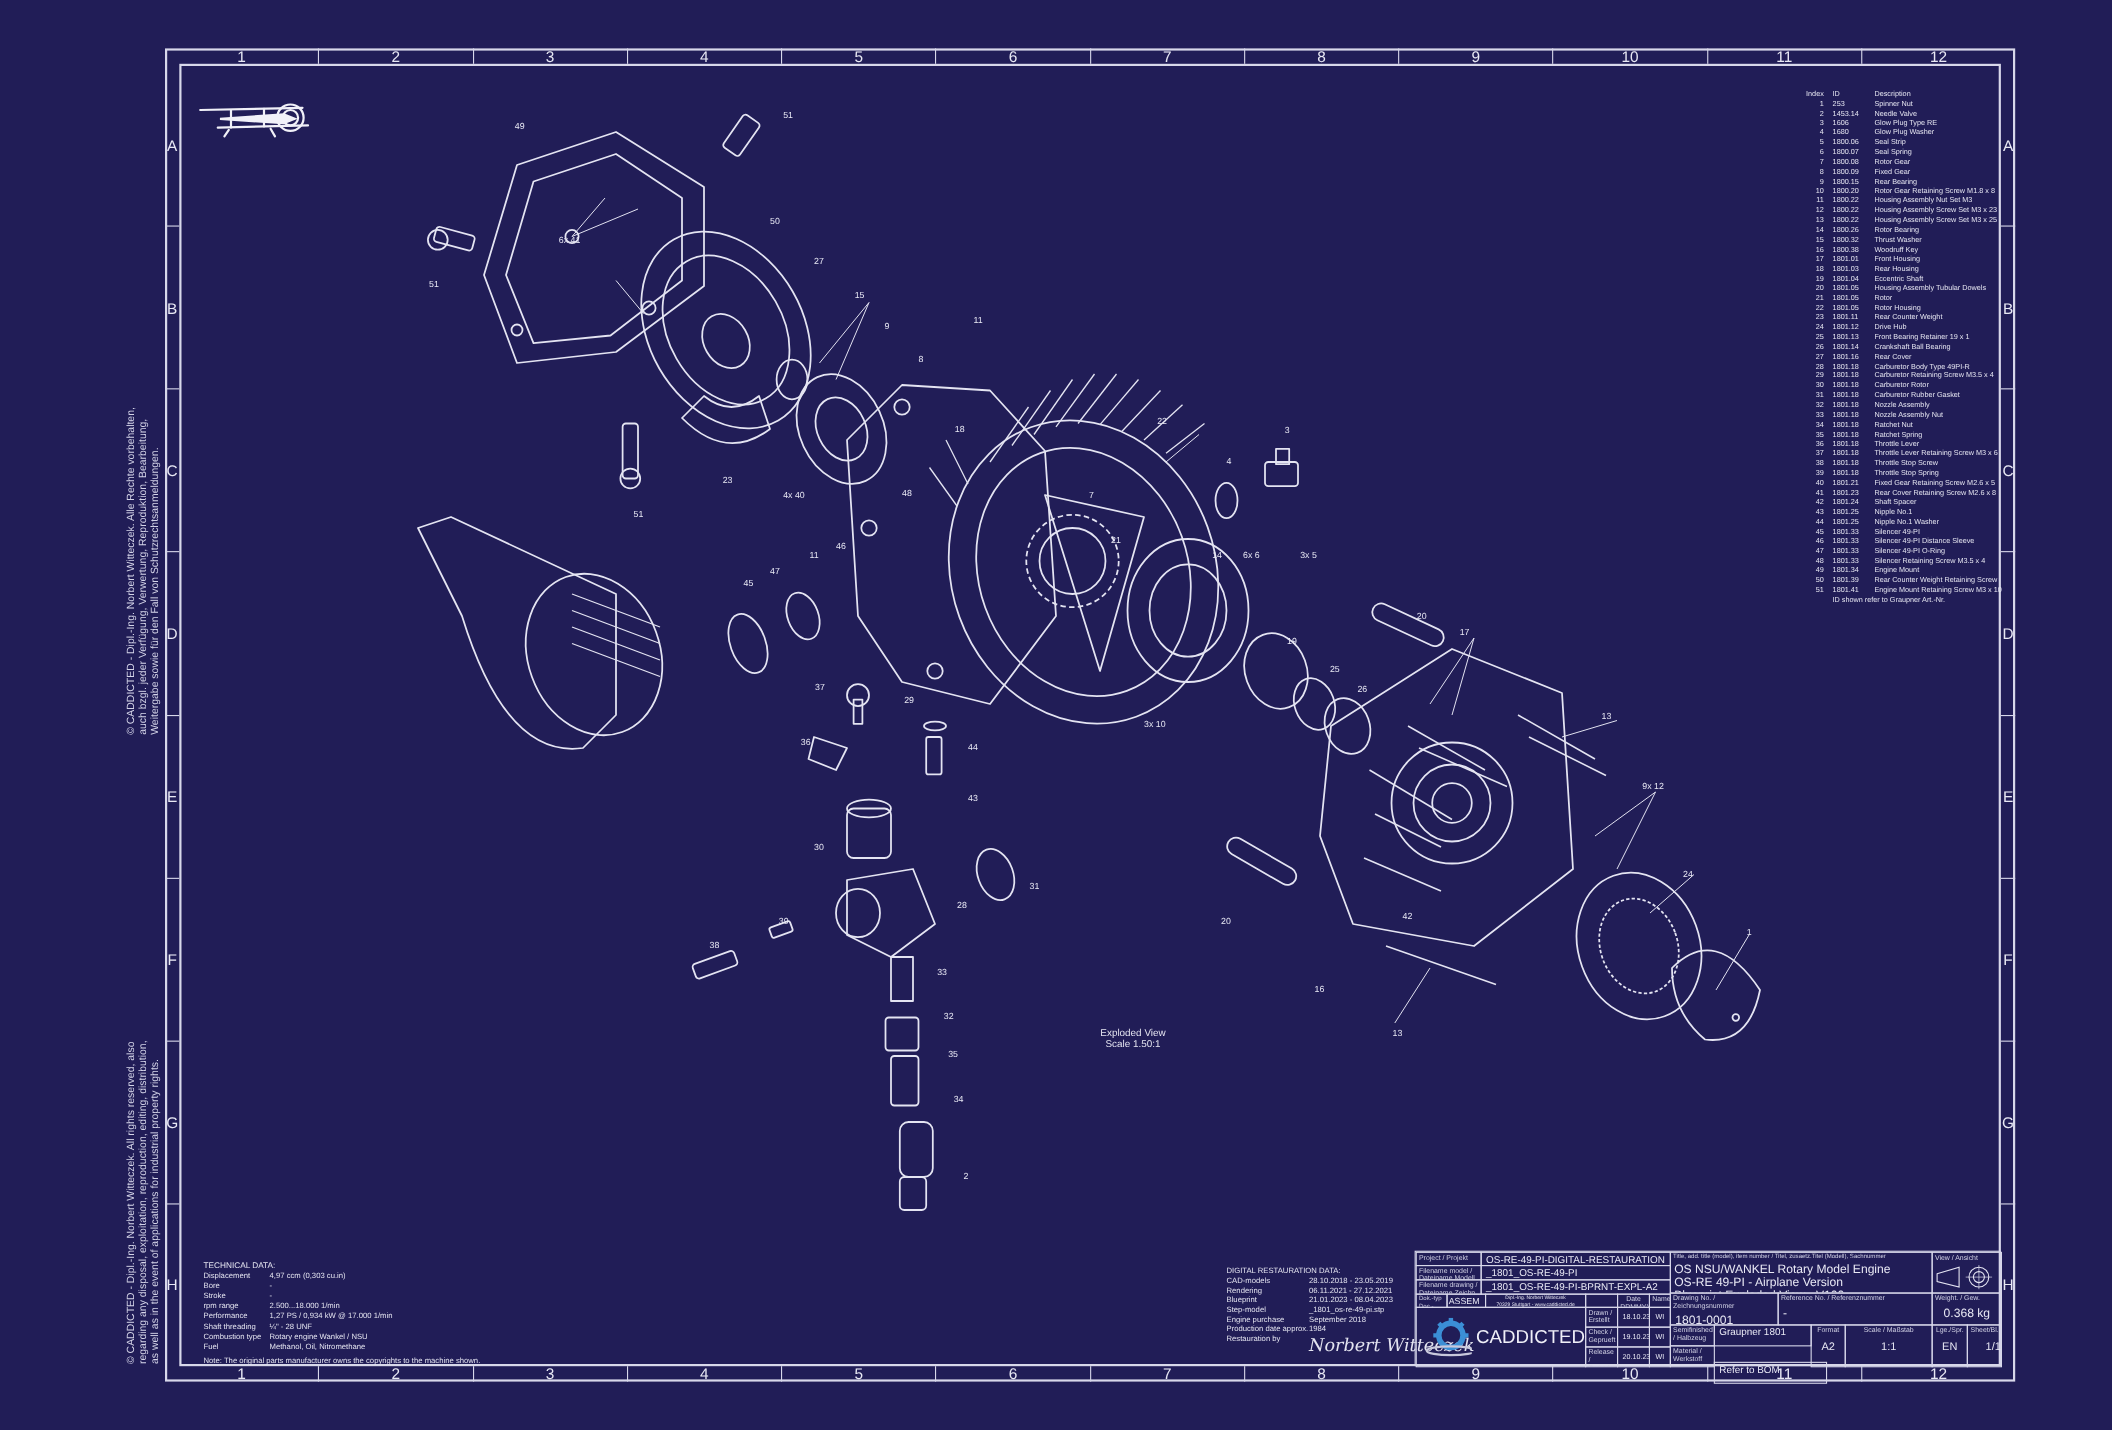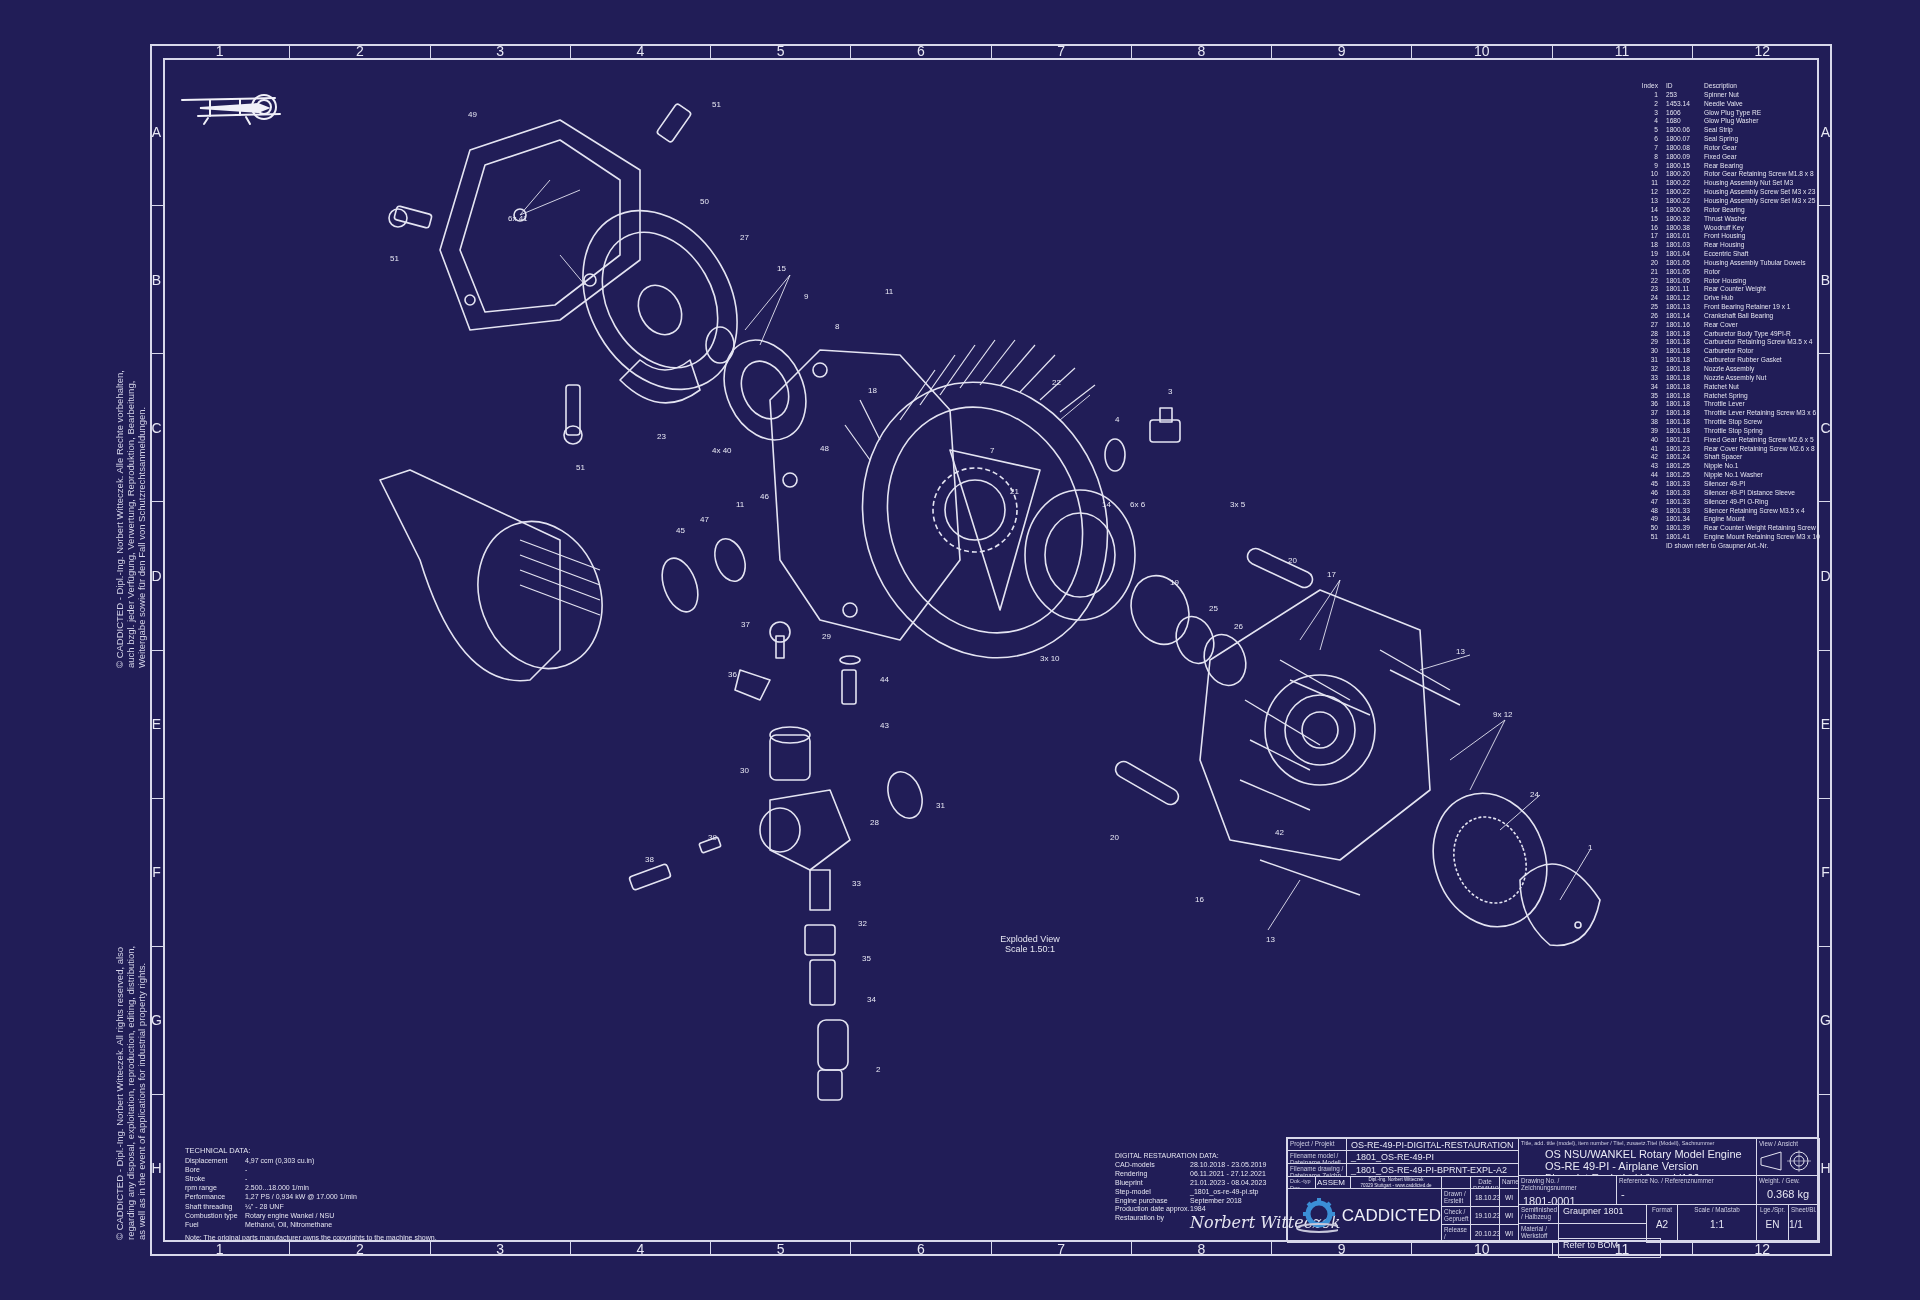--- a/index.html
+++ b/index.html
@@ -40,21 +40,21 @@
   .dig { left:1115px; top:1152px; font-size:7px; line-height:8.9px; color:#e4e4f0; }
   .dig .row { display:flex; } .dig .k { width:75px; }
   .signature { font-family:"DejaVu Serif", serif; font-style:italic; font-size:16px; margin-left:75px; margin-top:-4px; }
 
   .caption { left:990px; top:934px; text-align:center; font-size:9px; line-height:10px; color:#e4e4f0; width:80px; }
 
   .tb { left:1286px; top:1137px; width:533px; height:105px; border:1px solid #d8d8ea; box-sizing:border-box; font-size:7px; }
   .tb .c { position:absolute; border:1px solid #d8d8ea; box-sizing:border-box; overflow:hidden; }
   .tb .lbl { font-size:6.3px; line-height:7px; color:#d0d0e4; padding:1px 2px; }
   .tb .val { font-size:9px; padding:1px 4px; }
-  .tb .big { font-size:11px; line-height:12px; padding:0 3px;margin-left:23px; }
+  .tb .big { font-size:11px; line-height:12px; padding:0 3px; }
 
   .callout { font-size:8px; color:#e8e8f4; position:absolute; }
   svg.drawing { position:absolute; left:0; top:0; }
 </style>
 </head>
 <body>
 
 <div class="abs outer-frame"></div>
 <div class="abs inner-frame"></div>
 
@@ -290,21 +290,21 @@
     <div class="callout" style="left: 1052px; top: 378px;">22</div>
     <div class="callout" style="left: 1168px; top: 387px;">3</div>
     <div class="callout" style="left: 657px; top: 432px;">23</div>
     <div class="callout" style="left: 712px; top: 446px;">4x 40</div>
     <div class="callout" style="left: 576px; top: 463px;">51</div>
     <div class="callout" style="left: 1115px; top: 415px;">4</div>
     <div class="callout" style="left: 820px; top: 444px;">48</div>
     <div class="callout" style="left: 990px; top: 446px;">7</div>
     <div class="callout" style="left: 1010px; top: 487px;">21</div>
     <div class="callout" style="left: 1130px; top: 500px;">6x 6</div>
-    <div class="callout" style="left: 1182px; top: 500px; margin-left: 48px;">3x 5</div>
+    <div class="callout" style="left: 1182px; top: 500px;">3x 5</div>
     <div class="callout" style="left: 736px; top: 500px;">11</div>
     <div class="callout" style="left: 760px; top: 492px;">46</div>
     <div class="callout" style="left: 1102px; top: 500px;">14</div>
     <div class="callout" style="left: 700px; top: 515px;">47</div>
     <div class="callout" style="left: 676px; top: 526px;">45</div>
     <div class="callout" style="left: 1288px; top: 556px;">20</div>
     <div class="callout" style="left: 1327px; top: 570px;">17</div>
     <div class="callout" style="left: 1170px; top: 578px;">19</div>
     <div class="callout" style="left: 741px; top: 620px;">37</div>
     <div class="callout" style="left: 1209px; top: 604px;">25</div>
@@ -809,17 +809,17 @@
     <div style="font-size:10px;padding-top:5px">A2</div>
   </div>
   <div class="c" style="left:390px;top:66px;width:80px;height:39px;text-align:center">
     <div class="lbl">Scale / Maßstab</div>
     <div style="font-size:10px;padding-top:5px">1:1</div>
   </div>
   <div class="c" style="left:469px;top:66px;width:33px;height:39px;text-align:center">
     <div class="lbl">Lge./Spr.</div>
     <div style="font-size:10px;padding-top:5px">EN</div>
   </div>
-  <div class="c" style="left:501px;top:66px;width:32px;height:39px;text-align:left">
+  <div class="c" style="left:501px;top:66px;width:32px;height:39px;text-align:right">
     <div class="lbl">Sheet/Bl.</div>
     <div style="font-size:10px;padding-top:5px">1/1</div>
   </div>
 </div>
 
 </body></html>

